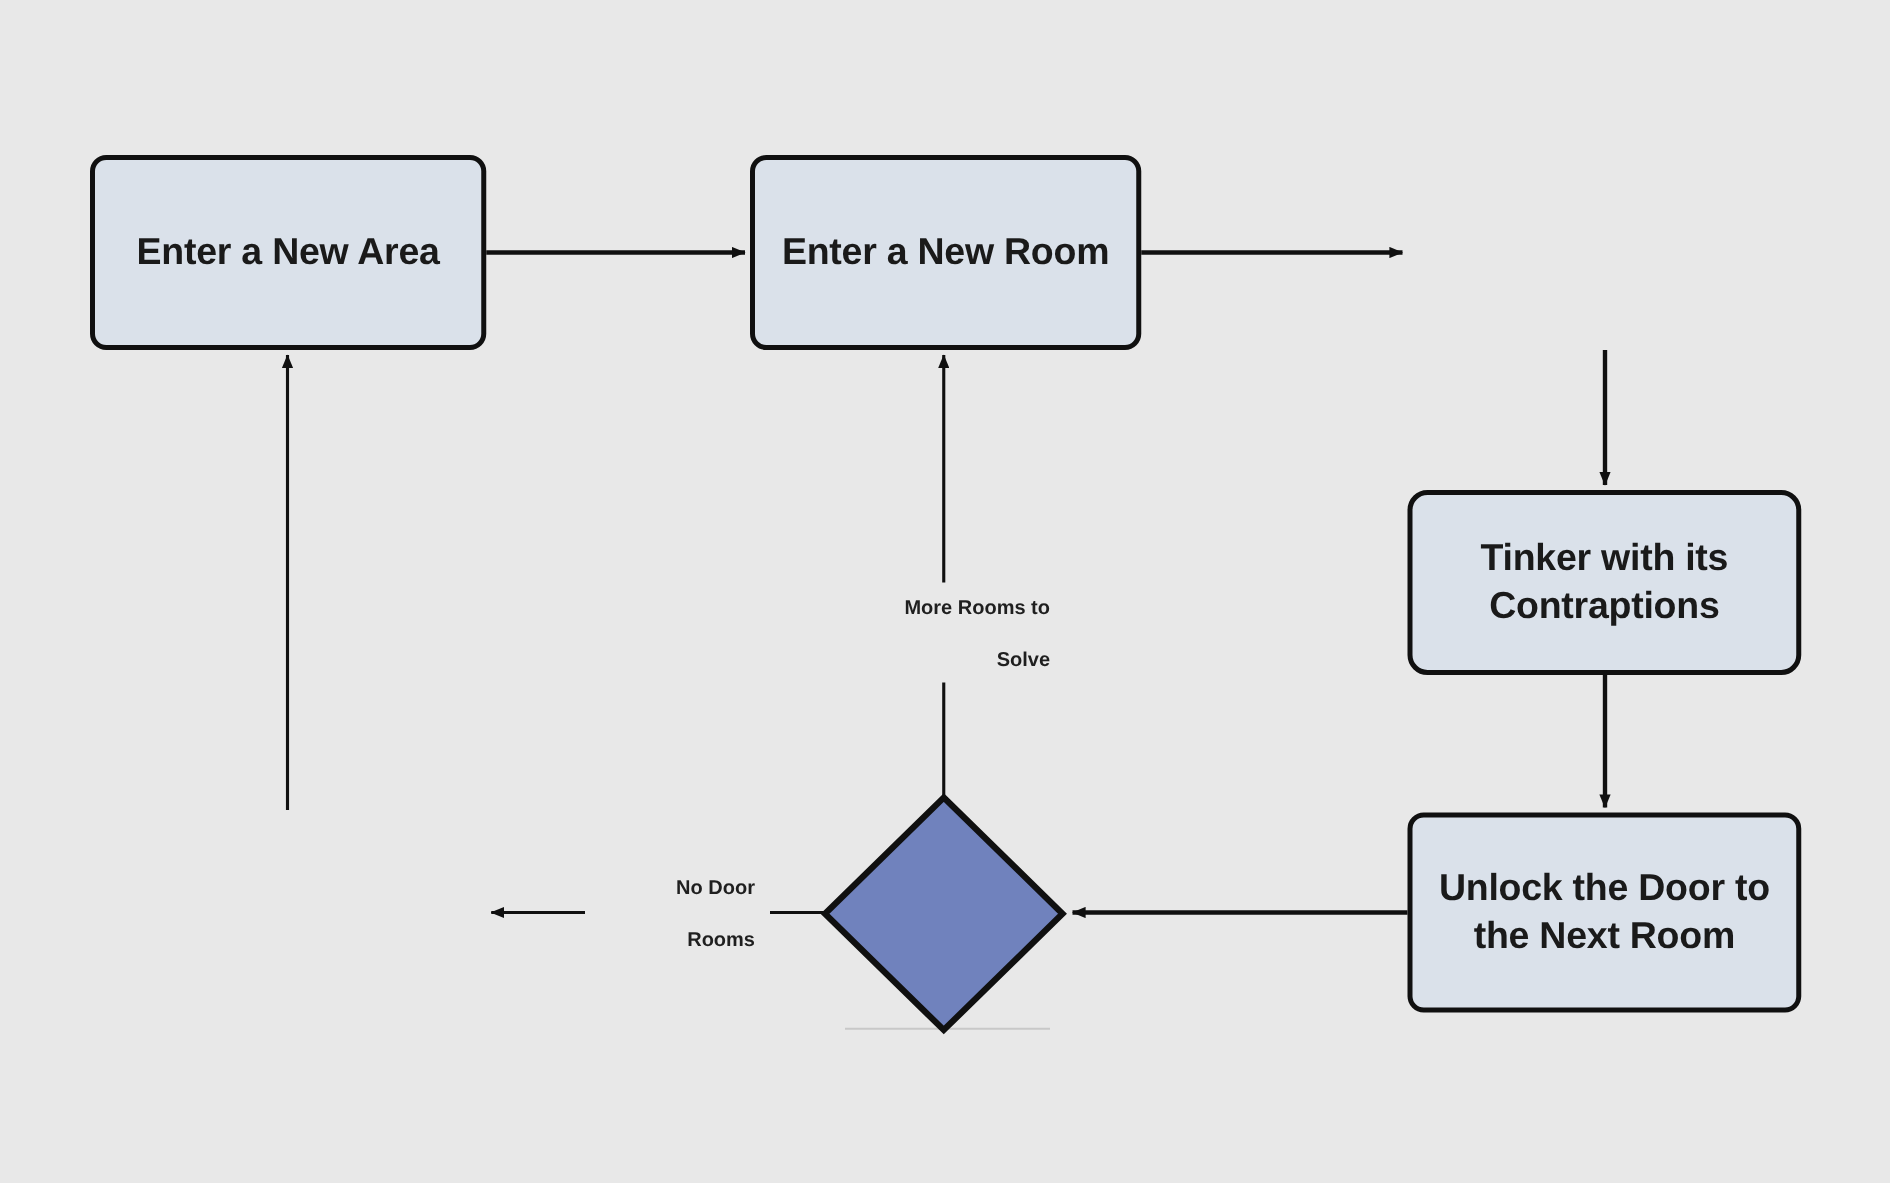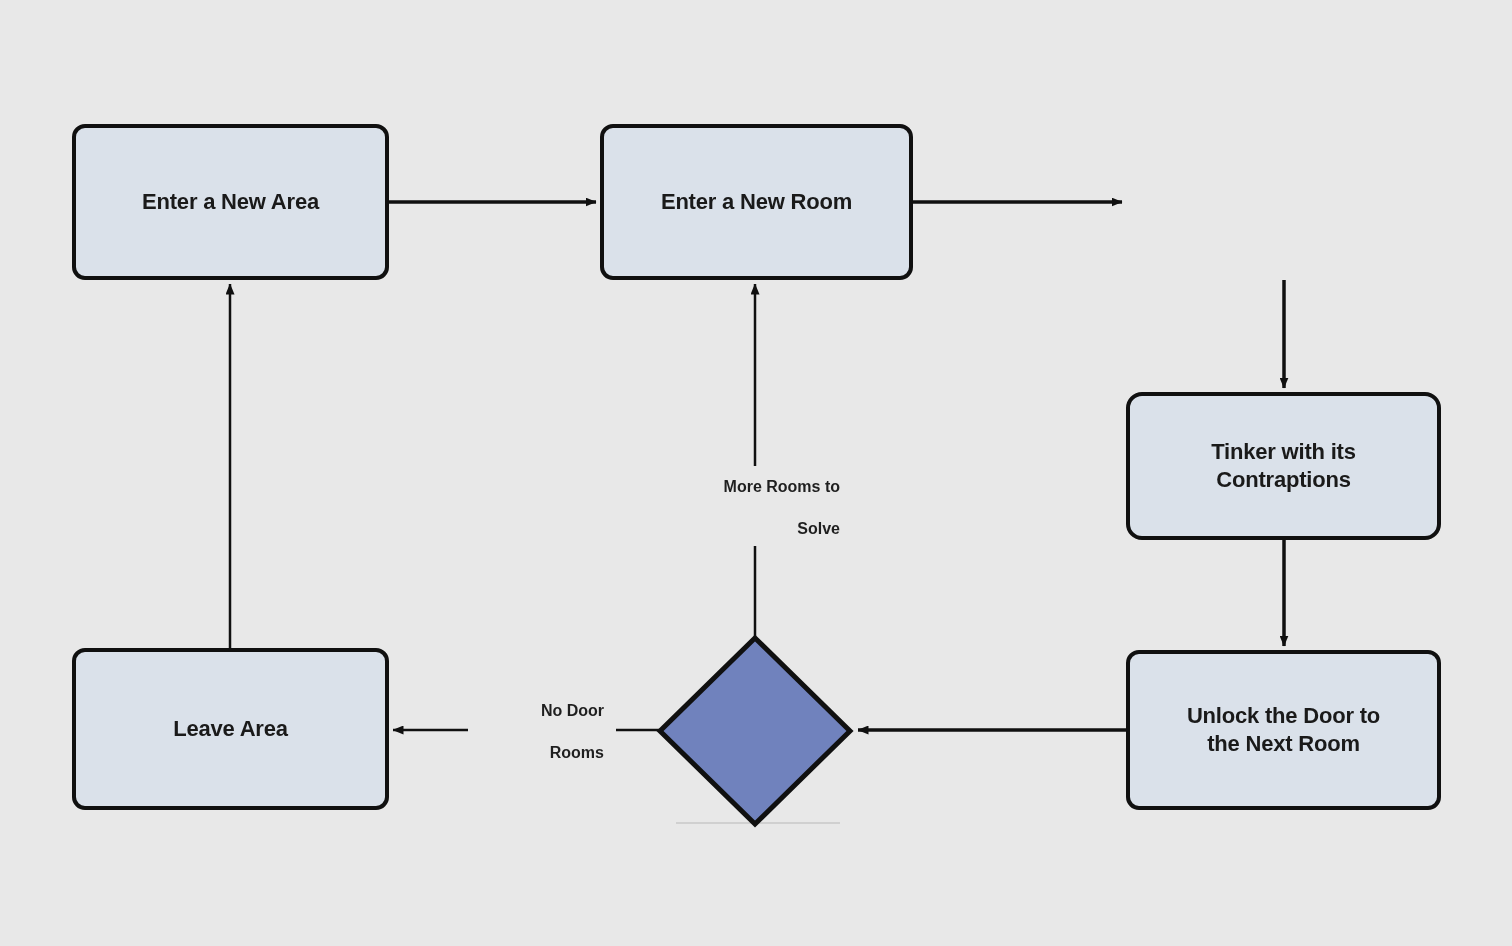--- a/index.html
+++ b/index.html
@@ -31,21 +31,21 @@
     position: absolute;
     box-sizing: border-box;
     display: flex;
     align-items: center;
     justify-content: center;
     text-align: center;
     background: #dae1ea;
     border: 4px solid #101010;
     border-radius: 13px;
     color: #1a1a1a;
-    font-size: 22px;
+    font-size: 30px;
     font-weight: bold;
     line-height: 1.28;
     letter-spacing: -0.2px;
     z-index: 3;
   }
   .node-label {
     display: block;
     padding: 0 10px;
     white-space: pre-line;
   }
@@ -108,23 +108,20 @@
   <div class="node" style="left:1126px; top:392px; width:315px; height:148px;border-radius:16px;">
     <span class="node-label">Tinker with its
 Contraptions</span>
   </div>
 
   <div class="node" style="left:1126px; top:650px; width:315px; height:160px;">
     <span class="node-label">Unlock the Door to
 the Next Room</span>
   </div>
 
-  <div class="node" style="left:72px; top:648px; width:317px; height:162px;">
-    <span class="node-label">Leave Area</span>
-  </div>
 
   <div class="edge-label" style="left:672px; top:466px; width:168px;">More Rooms to
 Solve</div>
 
   <div class="edge-label" style="left:484px; top:690px; width:120px;">No Door
 Rooms</div>
 
 </div>
 
 </body></html>

